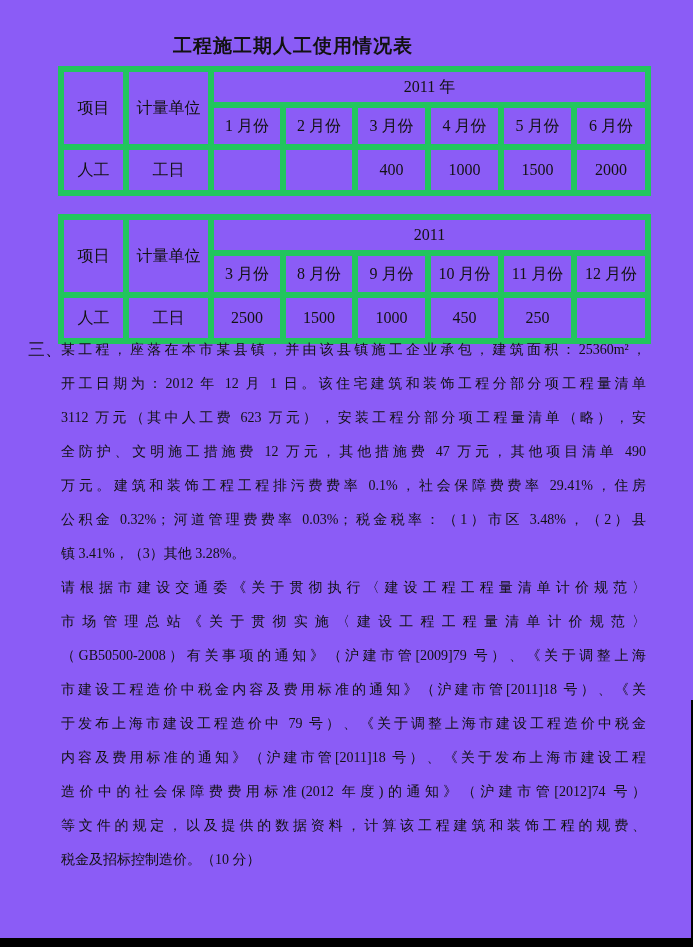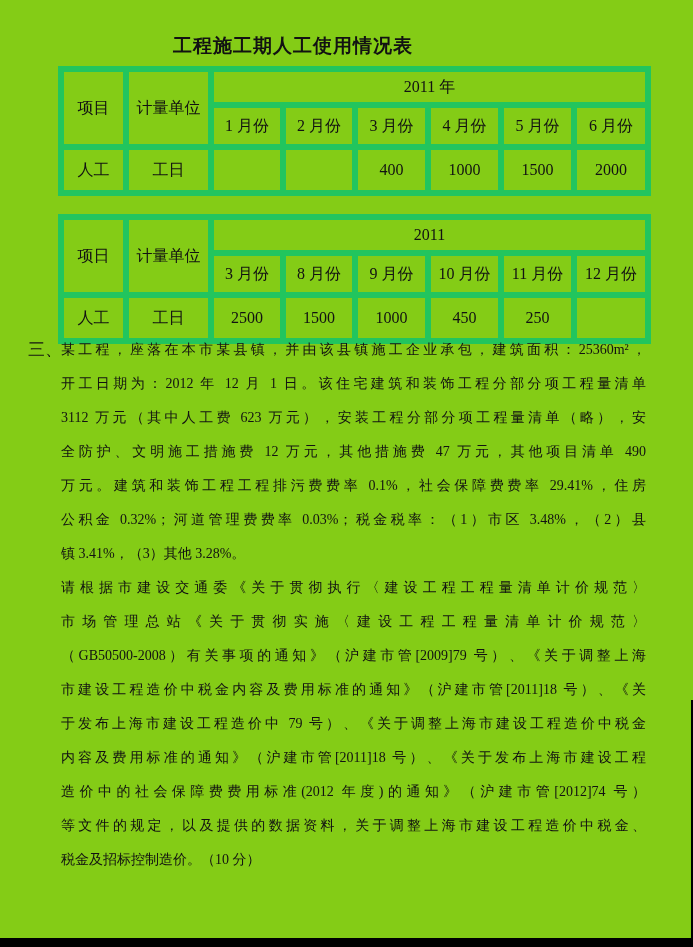--- a/index.html
+++ b/index.html
@@ -1,21 +1,21 @@
 <!DOCTYPE html>
 <html><head>
 <meta charset="utf-8">
 <style>
   html, body { margin: 0; padding: 0; background: #e8e8e8; }
   .page {
     position: relative;
     width: 693px;
     height: 947px;
     margin: 0 auto;
-    background: #84cc16;
+    background: #8b5cf6;
     overflow: hidden;
     font-family: "Liberation Serif", "DejaVu Serif", serif;
     color: #121212;
   }
   .doc-title {
     position: absolute;
     top: 33px;
     left: 0;
     width: 586px;
     text-align: center;
@@ -177,21 +177,21 @@
       <div class="q-line">万元。建筑和装饰工程工程排污费费率 0.1%，社会保障费费率 29.41%，住房</div>
       <div class="q-line">公积金 0.32%；河道管理费费率 0.03%；税金税率：（1）市区 3.48%，（2）县</div>
       <div class="q-line end">镇 3.41%，（3）其他 3.28%。</div>
       <div class="q-line">请根据市建设交通委《关于贯彻执行〈建设工程工程量清单计价规范〉</div>
       <div class="q-line">市场管理总站《关于贯彻实施〈建设工程工程量清单计价规范〉</div>
       <div class="q-line">（GB50500-2008）有关事项的通知》（沪建市管[2009]79 号）、《关于调整上海</div>
       <div class="q-line">市建设工程造价中税金内容及费用标准的通知》（沪建市管[2011]18 号）、《关</div>
       <div class="q-line">于发布上海市建设工程造价中 79 号）、《关于调整上海市建设工程造价中税金</div>
       <div class="q-line">内容及费用标准的通知》（沪建市管[2011]18 号）、《关于发布上海市建设工程</div>
       <div class="q-line">造价中的社会保障费费用标准(2012 年度)的通知》（沪建市管[2012]74 号）</div>
-      <div class="q-line">等文件的规定，以及提供的数据资料，关于调整上海市建设工程造价中税金、</div>
+      <div class="q-line">等文件的规定，以及提供的数据资料，计算该工程建筑和装饰工程的规费、</div>
       <div class="q-line end">税金及招标控制造价。（10 分）</div>
     </div>
   </div>
 
   <div class="scan-line-right"></div>
   <div class="scan-bar-bottom"></div>
 
 </div>
 
 </body></html>

